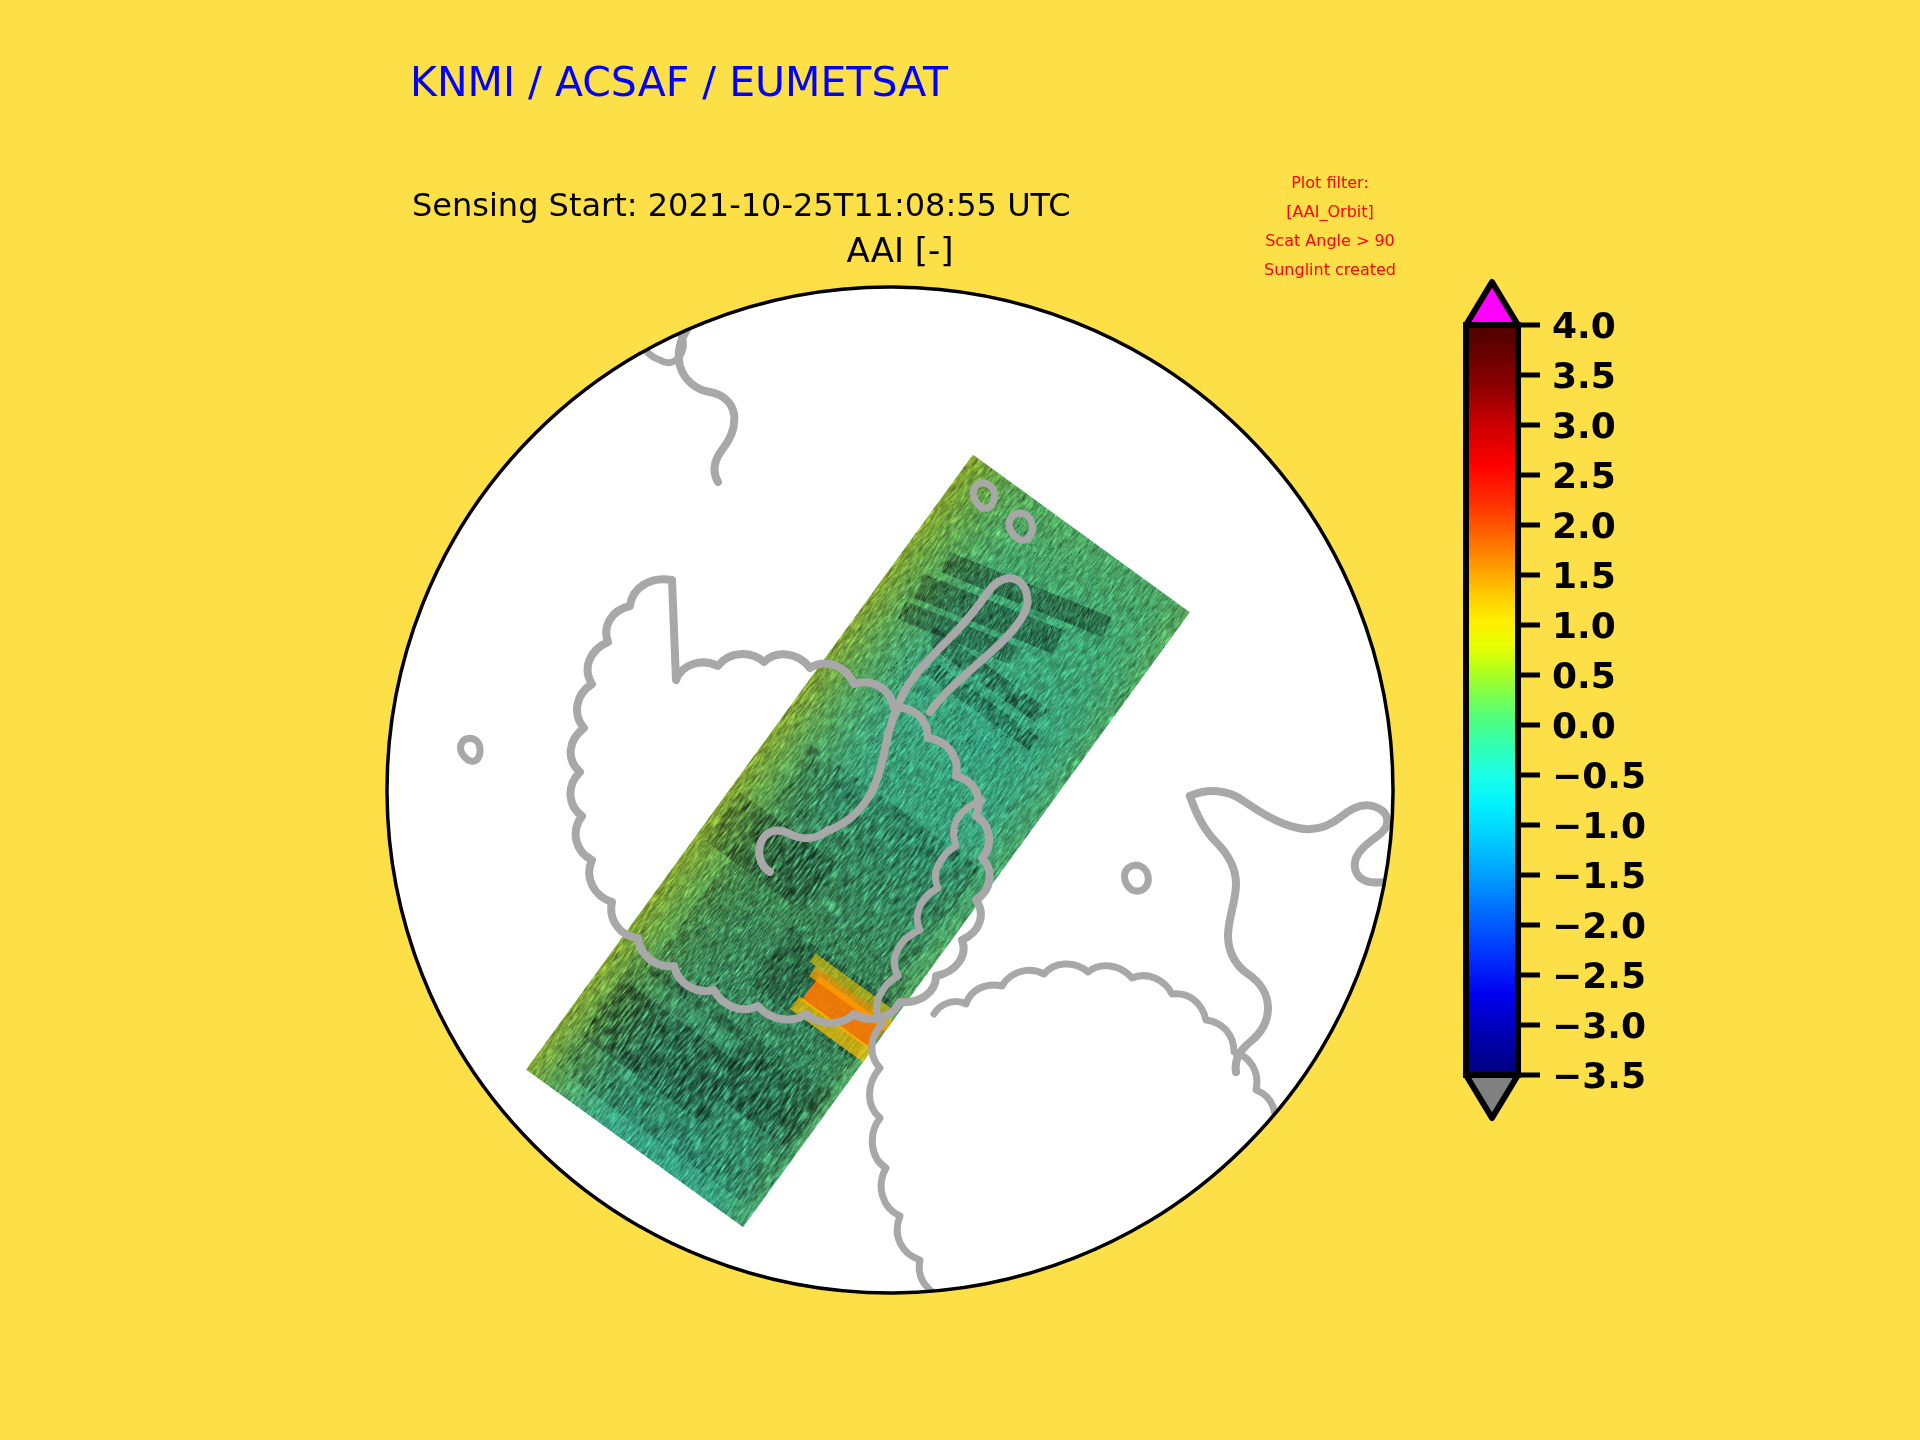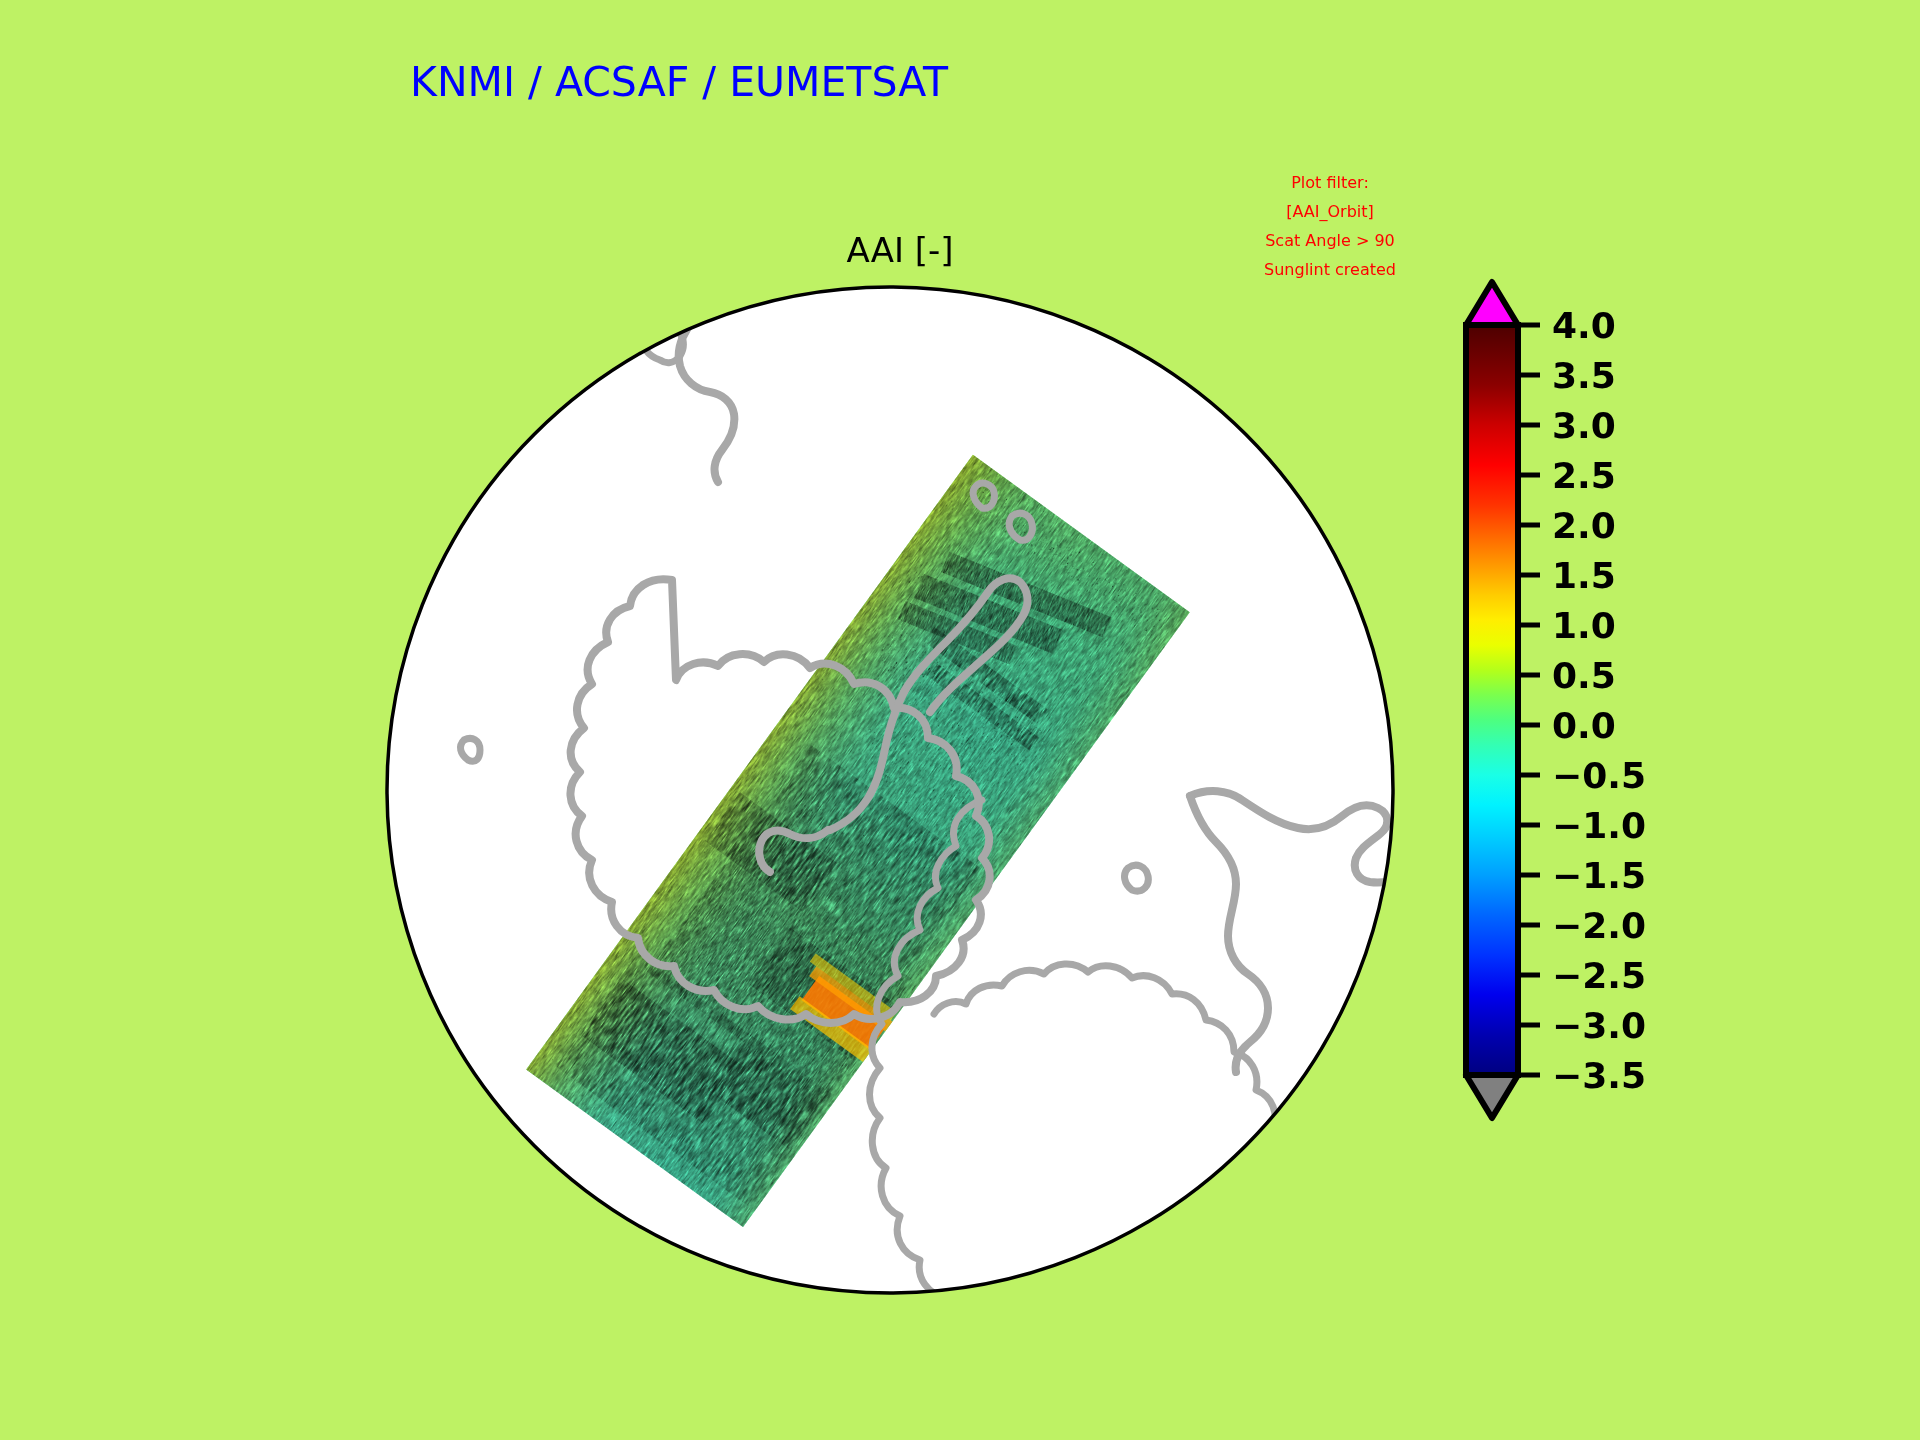--- a/index.html
+++ b/index.html
@@ -13,21 +13,21 @@
     position: relative;
     font-family: "DejaVu Sans", sans-serif;
     overflow: hidden;
   }
 
   #page {
     position: absolute;
     left: 0; top: 0;
     width: 1920px;
     height: 1440px;
-    background: #bef264;
+    background: #fde047;
   }
 
   
   .hdr-agency {
     position: absolute;
     left: 410px;
     top: 58px;
     font-size: 41px;
     color: #0000ff;
     white-space: nowrap;
@@ -107,20 +107,21 @@
 </style>
 </head>
 <body>
 
 <div id="page">
 
   <div class="hdr-agency">KNMI / ACSAF / EUMETSAT</div>
 
 
 
+  <div class="hdr-sensing">Sensing Start: 2021-10-25T11:08:55 UTC</div>
 
   <div class="hdr-quantity">AAI [-]</div>
 
   <div class="filter-block">
     <div>Plot filter:</div>
     <div>[AAI_Orbit]</div>
     <div>Scat Angle &gt; 90</div>
     <div>Sunglint created</div>
   </div>
 

